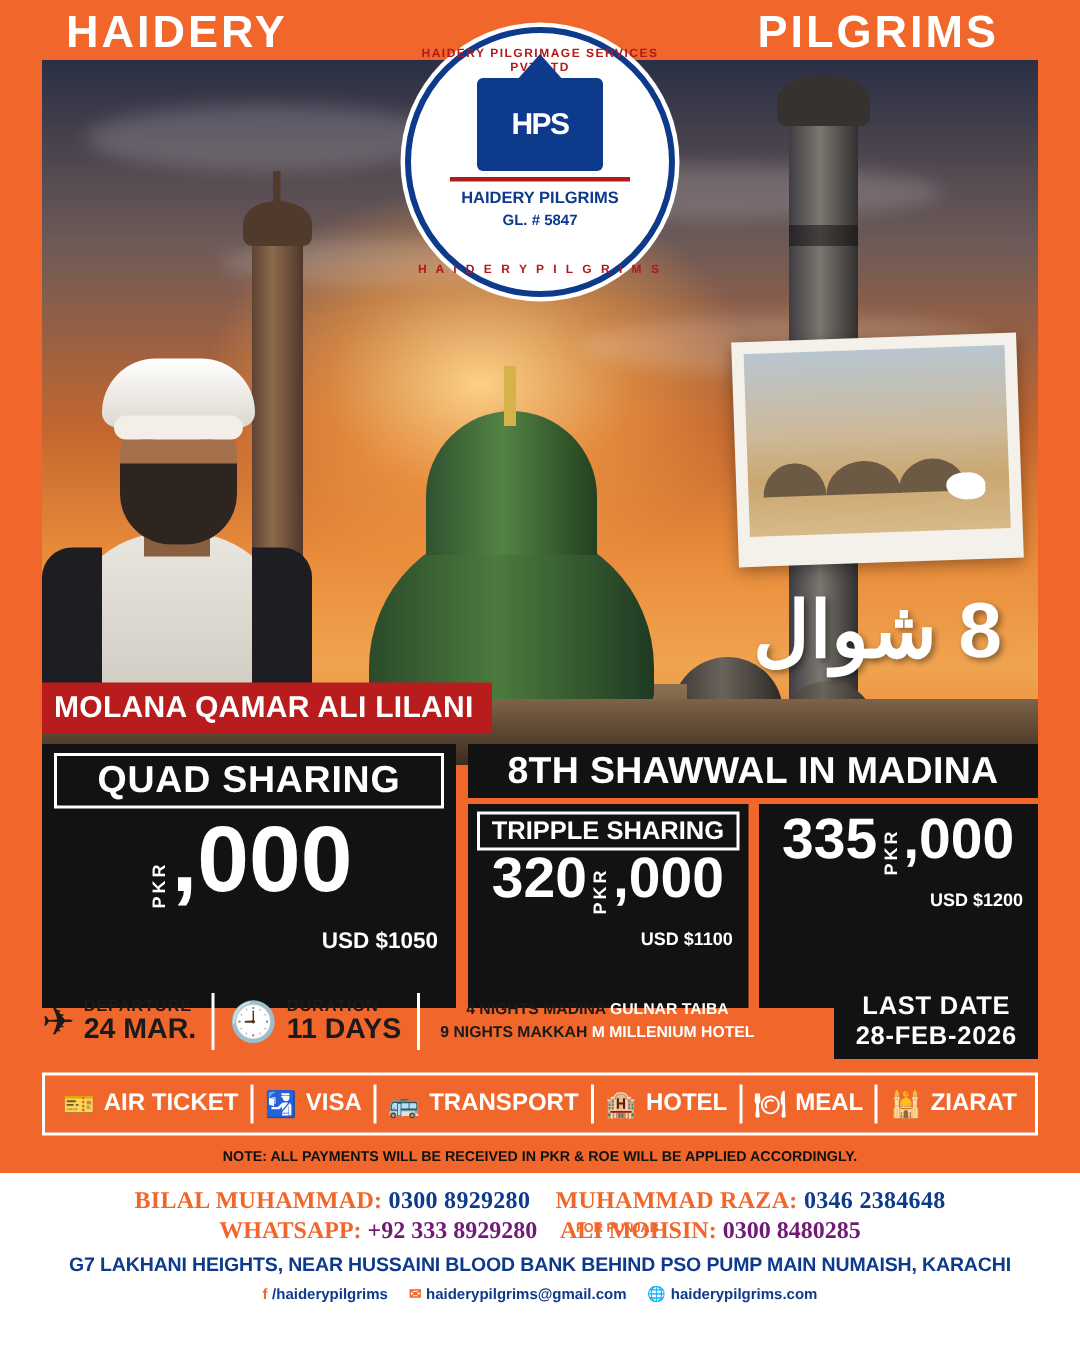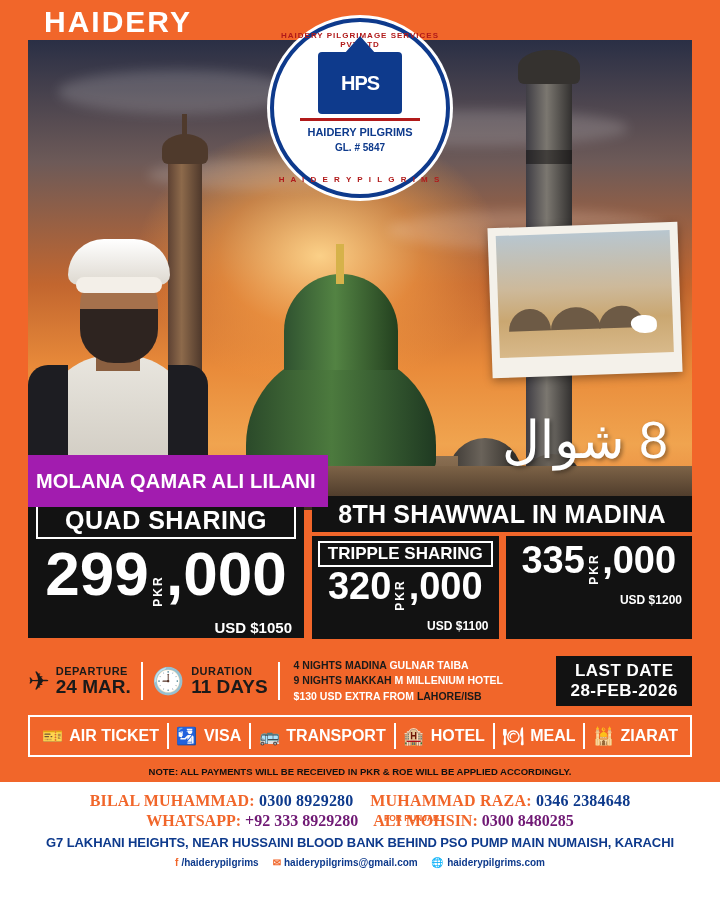--- a/index.html
+++ b/index.html
@@ -281,26 +281,25 @@
     border-radius: 50% 50% 40% 60%;
   }
 
   
   .calligraphy {
     position: absolute;
     right: 52px;
     top: 390px;
     color: #ffffff;
     font-size: 52px;
-    font-weight: normal;
+    font-weight: bold;
     direction: rtl;
     text-shadow: 2px 2px 4px rgba(0,0,0,.4);
     z-index: 12;
     letter-spacing: -2px;
-    margin-top: 20px;
   }
 
   
   .portrait {
     position: absolute;
     left: 28px;
     top: 225px;
     width: 180px;
     height: 250px;
     z-index: 14;
@@ -370,39 +369,39 @@
     background: #f3efe8;
     border-radius: 10px;
   }
 
   
   .namebar {
     position: absolute;
     left: 28px;
     top: 455px;
     width: 300px;
-    height: 52px;
-    background: #a21caf;
+    height: 34px;
+    background: #b91c1c;
     color: #ffffff;
     font-size: 20px;
     font-weight: bold;
     display: flex;
     align-items: center;
     padding-left: 8px;
     z-index: 16;
     letter-spacing: .2px;
   }
 
   
   .prices {
     position: absolute;
     left: 28px;
     right: 28px;
     top: 496px;
-    height: 142px;
+    height: 176px;
     display: flex;
     gap: 8px;
   }
   .quadbox {
     width: 276px;
     background: #121212;
     padding: 6px 8px 8px 8px;
     position: relative;
   }
   .quadbox .title {
@@ -510,20 +509,21 @@
     width: 2px;
     height: 38px;
     background: #ffffff;
   }
   .hotels {
     font-size: 10.5px;
     line-height: 1.45;
     color: #1a1a1a;
     font-weight: bold;
     margin-left: 4px;
+    text-align: center;
   }
   .hotels .hl { color: #ffffff; }
   .lastdate {
     margin-left: auto;
     background: #121212;
     color: #ffffff;
     text-align: center;
     padding: 5px 14px;
     font-weight: bold;
     font-size: 17px;
@@ -615,20 +615,21 @@
     margin-right: 3px;
   }
 </style>
 </head>
 <body>
 
 <div class="poster">
 
   <div class="header">
     <div class="header-word">HAIDERY</div>
+    <div class="header-word right">PILGRIMS</div>
   </div>
 
   <div class="hero">
     <div class="glow"></div>
     <div class="cloud c1"></div>
     <div class="cloud c2"></div>
     <div class="cloud c3"></div>
     <div class="cloud c4"></div>
 
     <div class="min-left"></div>
@@ -683,21 +684,20 @@
     <div class="turban"></div>
   </div>
 
   <div class="namebar">MOLANA QAMAR ALI LILANI</div>
 
   <div class="prices">
 
     <div class="quadbox">
       <div class="title">QUAD SHARING</div>
       <div class="price-big">
-        <span>299</span>
         <span class="pkr">PKR</span>
         <span>,000</span>
       </div>
       <div class="usd">USD $1050</div>
     </div>
 
     <div class="rightcol">
       <div class="shawwal-bar">8TH SHAWWAL IN MADINA</div>
       <div class="two-boxes">
 
@@ -741,23 +741,20 @@
       </span>
     </div>
     <div class="vline"></div>
     <div class="hotels">
       <div>
         <span>4 NIGHTS MADINA </span><span class="hl">GULNAR TAIBA</span>
       </div>
       <div>
         <span>9 NIGHTS MAKKAH </span><span class="hl">M MILLENIUM HOTEL</span>
       </div>
-      <div>
-        <span class="hl">$130 USD EXTRA FROM </span><span>LAHORE/ISB</span>
-      </div>
     </div>
     <div class="lastdate">
       <div>LAST DATE</div>
       <div>28-FEB-2026</div>
     </div>
   </div>
 
   <div class="services">
     <div class="service">
       <span class="sicon">🎫</span>

